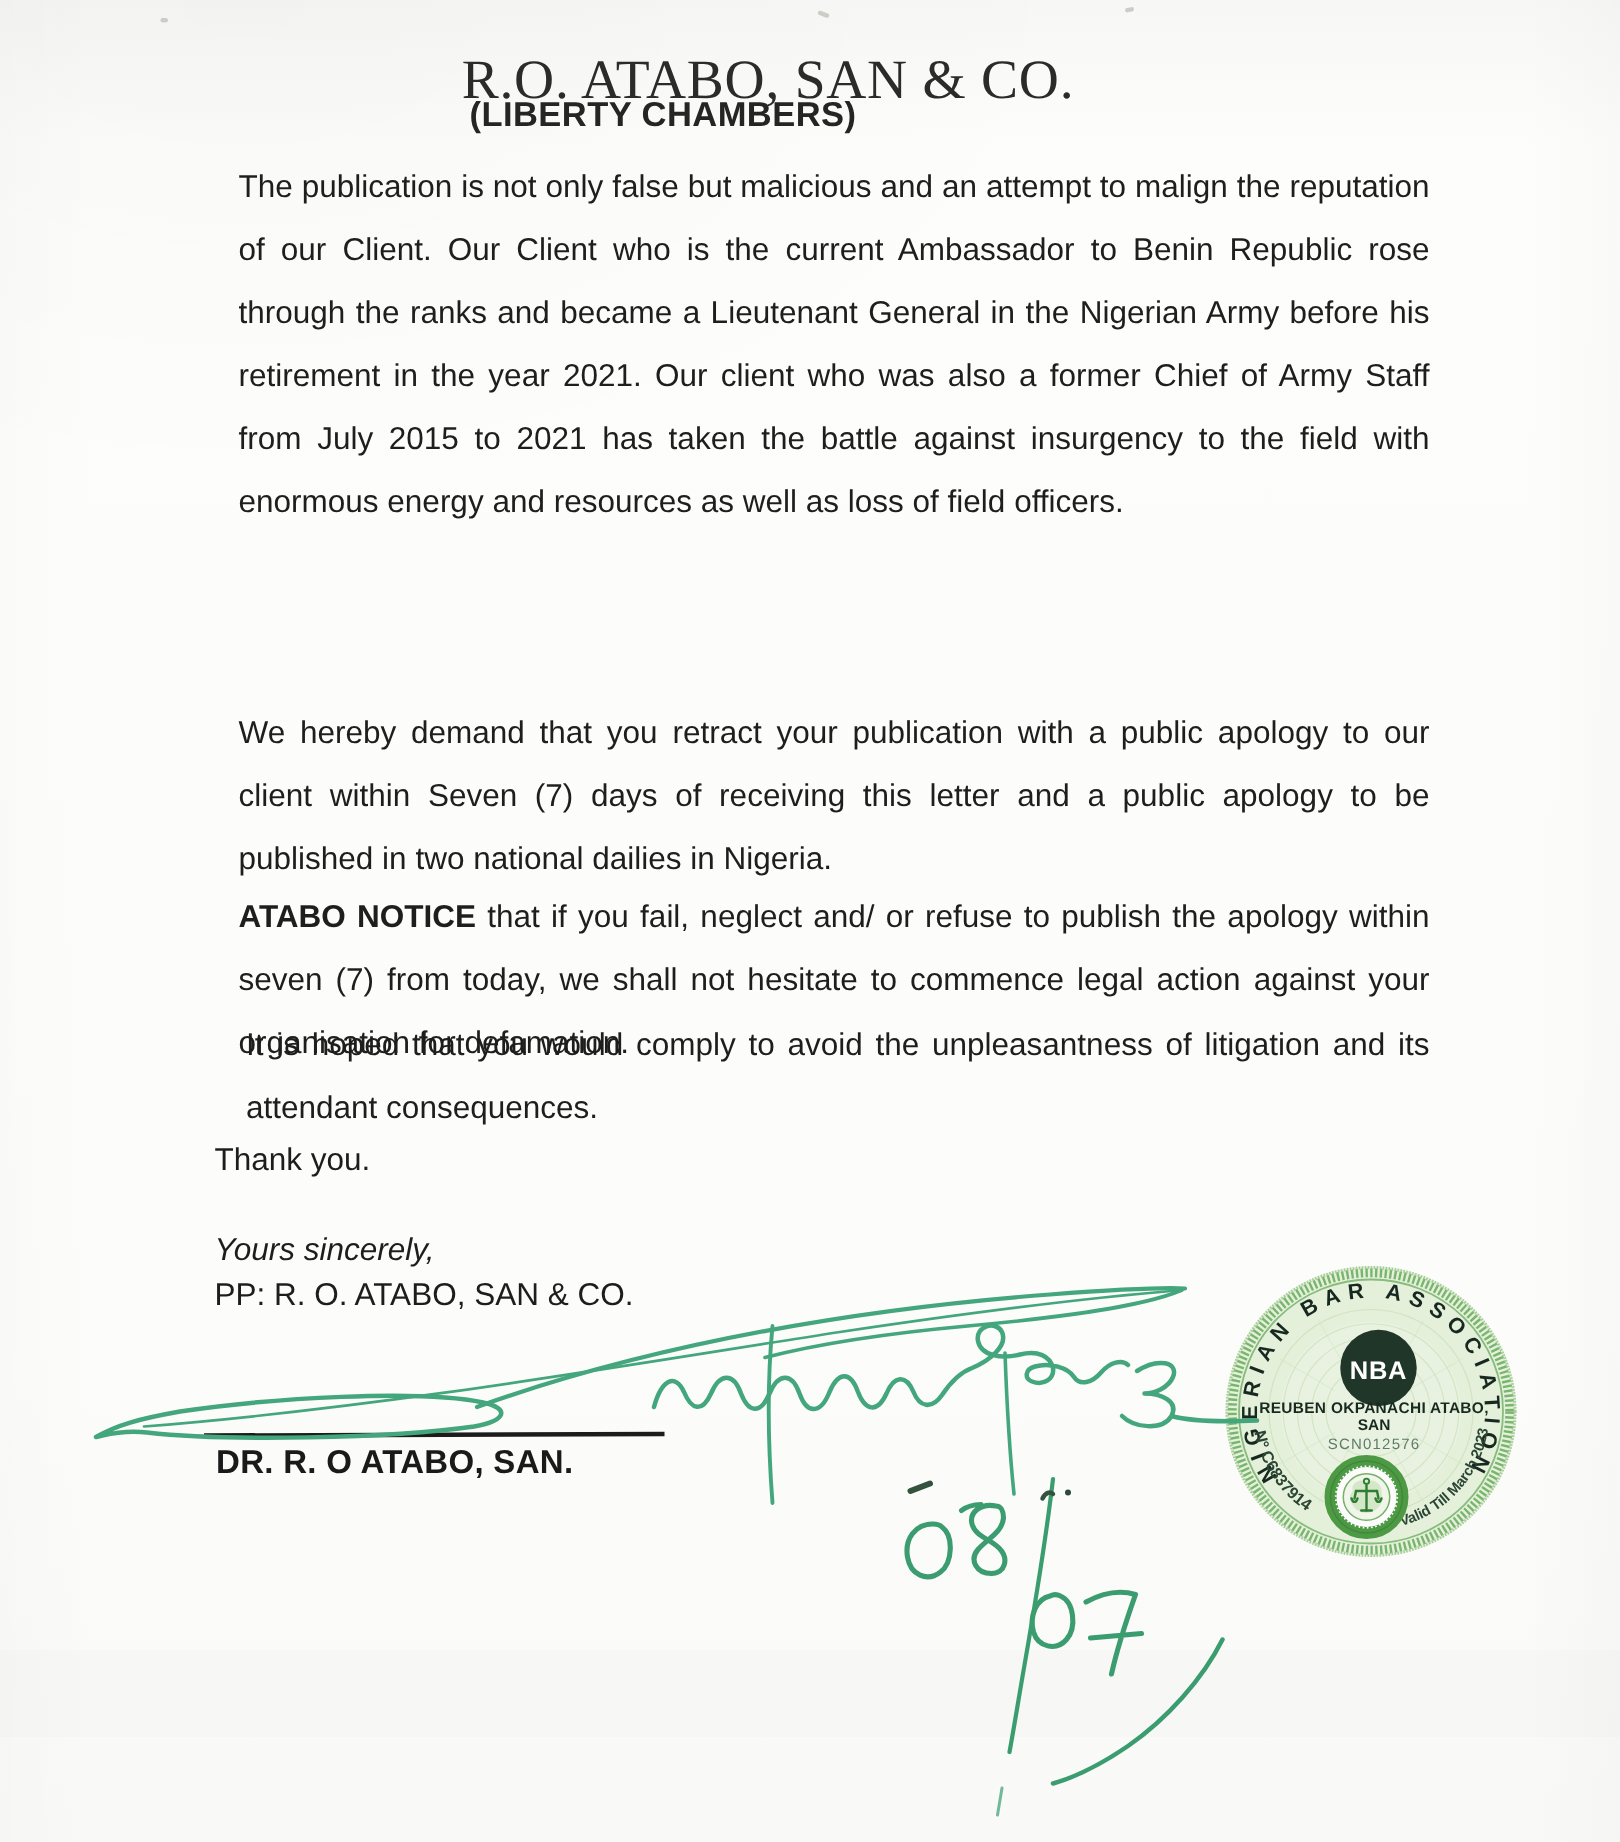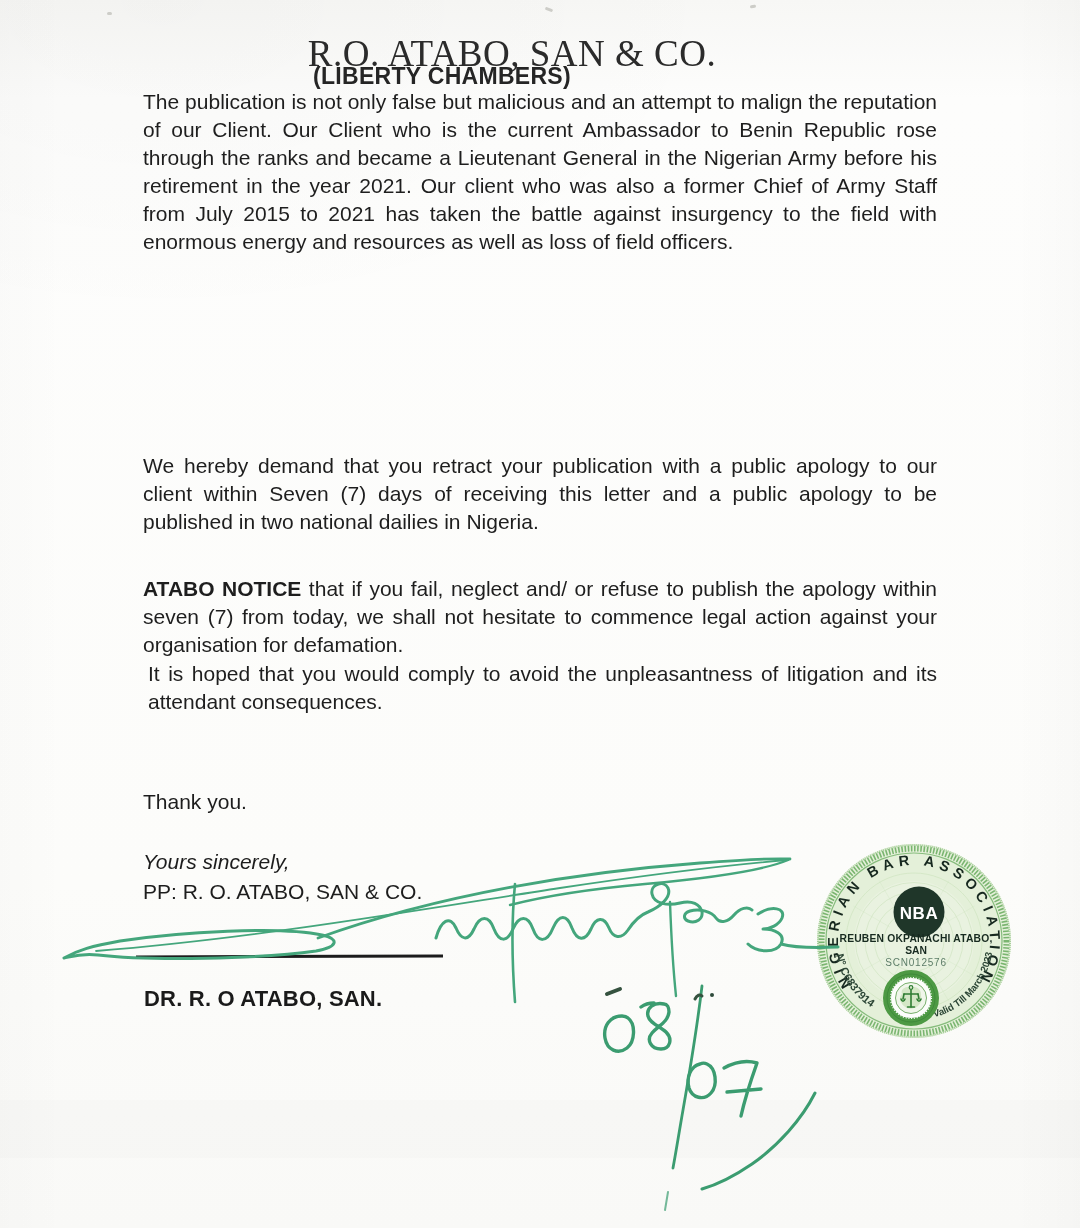--- a/index.html
+++ b/index.html
@@ -17,38 +17,38 @@
     position:absolute;top:32px;left:0;width:1024px;text-align:center;
     font-family:"Liberation Serif", serif;font-size:37px;font-weight:400;
     letter-spacing:0.5px;color:#2b2b2b;
   }
   .chambers{
     position:absolute;top:63px;left:0;width:884px;text-align:center;
     font-size:23px;font-weight:bold;letter-spacing:0.3px;color:#252525;
   }
   .para{
     position:absolute;left:143px;width:794px;
-    font-size:21px;line-height:28px;text-align:justify;color:#1e1e1e;margin:0;
+    font-size:21px;line-height:42px;text-align:justify;color:#1e1e1e;margin:16px;
   }
   .p1{top:88px;}
   .p2{top:329px;}
   .p3{top:452px;}
   .p4{top:575px;}
   .p5{top:660px;padding-left:5px;width:789px;}
-  .signoff{position:absolute;left:143px;top:787px;width:794px;font-size:21px;line-height:30px;margin:0;}
+  .signoff{position:absolute;left:143px;top:759px;width:794px;font-size:21px;line-height:30px;margin:0;}
   .thank-you{margin:0 0 30px 0;}
   .closing-line{margin:0;font-style:italic;}
   .pp-line{margin:0;}
   .sig-underline{
     position:absolute;left:136px;top:955px;width:307px;height:3px;
     background:#1c1c1c;transform:rotate(-0.2deg);
   }
   .signatory{
     position:absolute;left:144px;top:962px;
-    font-size:22px;font-weight:bold;letter-spacing:0.2px;color:#1a1a1a;margin-top:24px;
+    font-size:22px;font-weight:bold;letter-spacing:0.2px;color:#1a1a1a;
   }
   .stamp-wrap{position:absolute;left:812px;top:839px;width:204px;height:204px;}
   .ink-wrap{position:absolute;left:50px;top:835px;width:810px;height:395px;pointer-events:none;}
   .speck{position:absolute;background:#cdcdc8;border-radius:2px;}
   .speck1{left:545px;top:8px;width:8px;height:3px;transform:rotate(20deg);}
   .speck2{left:750px;top:5px;width:6px;height:3px;transform:rotate(-10deg);}
   .speck3{left:107px;top:12px;width:5px;height:3px;}
   .scan-band{position:absolute;left:0;top:1100px;width:1080px;height:58px;background:rgba(0,0,0,0.012);}
   b{font-weight:bold;}
 </style>

